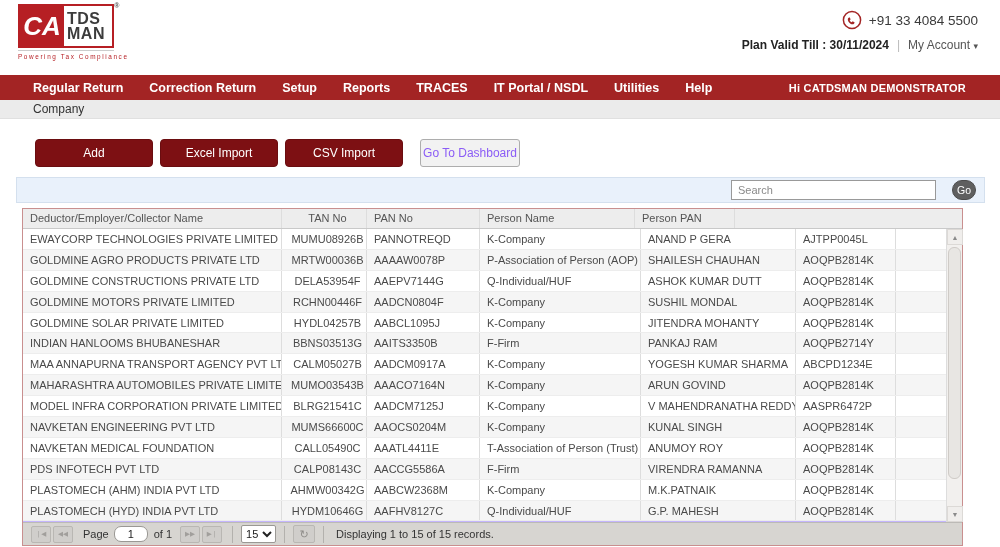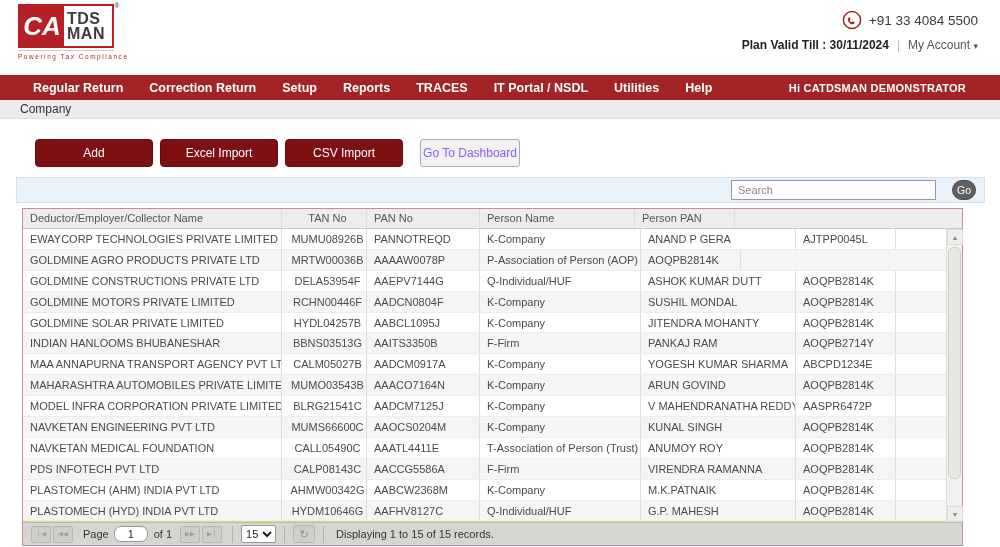--- a/index.html
+++ b/index.html
@@ -28,21 +28,21 @@
 
   
   .navbar { position:absolute; left:0; top:75px; width:1000px; height:25px; background:#a32424;
     display:flex; align-items:center; padding:0 20px; }
   .nav-items { display:flex; align-items:center; }
   .nav-item { color:#fff; font-size:12.5px; font-weight:600; padding:0 13px; cursor:pointer; white-space:nowrap; }
   .nav-greet { margin-left:auto; color:#fff; font-size:11px; font-weight:bold; letter-spacing:.2px; padding-right:14px;}
 
   
   .breadcrumb { position:absolute; left:0; top:100px; width:1000px; height:19px; background:#ebebeb;
-    display:flex; align-items:center; padding-left:20px; font-size:12px; color:#333;
+    display:flex; align-items:center; padding-left:33px; font-size:12px; color:#333;
     border-bottom:1px solid #e0e0e0; }
 
   
   .toolbar { position:absolute; left:35px; top:139px; display:flex; gap:7px; }
   .btn-maroon { width:118px; height:28px; background:#7d1013; color:#fff; border:1px solid #6a0d10;
     border-radius:4px; font-size:12px; font-family:inherit; cursor:pointer; }
   .btn-light { width:100px; height:28px; margin-left:10px; background:#f2f2f2; color:#8b5cf6;
     border:1px solid #adadad; border-radius:3px; font-size:12px; font-family:inherit; cursor:pointer; }
 
   
@@ -51,21 +51,21 @@
   .panel-title { font-size:12px; color:#222; }
   .search-wrap { margin-left:auto; display:flex; align-items:center; }
   .search-input { width:205px; height:20px; border:1px solid #999; font-size:11px; padding:0 6px;
     font-family:inherit; color:#333; background:#fff; }
   .search-input::placeholder { color:#8a8a8a; }
   .go-btn { height:20px; width:24px; margin-left:16px; background:#5f5f5f; color:#fff; border:1px solid #4c4c4c;
     border-radius:10px; font-size:10.5px; font-family:inherit; cursor:pointer; }
 
   
   .grid { position:absolute; left:22px; top:208px; width:941px; height:338px;
-    border:1px solid #c98f8f; background:#bef264; }
+    border:1px solid #c98f8f; background:#c4b5fd; }
   .thead { display:flex; height:20px; background:#ededed; border-bottom:1px solid #c9c9c9; }
   .thead .cell { font-size:11px; color:#555; }
   .cell { padding:3px 0 0 7px; white-space:nowrap; overflow:hidden; border-right:1px solid #ddd; }
   .col-name { width:259px; } .col-tan { width:85px;text-align:center; } .col-pan { width:113px; }
   .col-type { width:161px; } .col-person { width:155px; } .col-ppan { width:100px; }
   .col-edit { flex:1; border-right:none; text-align:left; padding-left:0;margin-top:48px; }
   .tbody { position:relative; height:293px; padding-right:16px; overflow:hidden; }
   .trow { display:flex; height:20.9px; background:#fff; border-bottom:1px solid #ededed; }
   .trow.alt { background:#f5f5f5; }
   .trow .cell { font-size:11px; color:#4a4a4a; padding-top:4px; }
@@ -189,20 +189,21 @@
     <div class="cell col-person">ANAND P GERA</div>
     <div class="cell col-ppan">AJTPP0045L</div>
     <div class="cell col-edit"><a class="edit-link">Edit</a></div>
   </div>
 
   <div class="trow alt">
     <div class="cell col-name">GOLDMINE AGRO PRODUCTS PRIVATE LTD</div>
     <div class="cell col-tan">MRTW00036B</div>
     <div class="cell col-pan">AAAAW0078P</div>
     <div class="cell col-type">P-Association of Person (AOP)</div>
+    <div class="cell col-person">SHAILESH CHAUHAN</div>
     <div class="cell col-ppan">AOQPB2814K</div>
     <div class="cell col-edit"><a class="edit-link">Edit</a></div>
   </div>
 
   <div class="trow">
     <div class="cell col-name">GOLDMINE CONSTRUCTIONS PRIVATE LTD</div>
     <div class="cell col-tan">DELA53954F</div>
     <div class="cell col-pan">AAEPV7144G</div>
     <div class="cell col-type">Q-Individual/HUF</div>
     <div class="cell col-person">ASHOK KUMAR DUTT</div>

